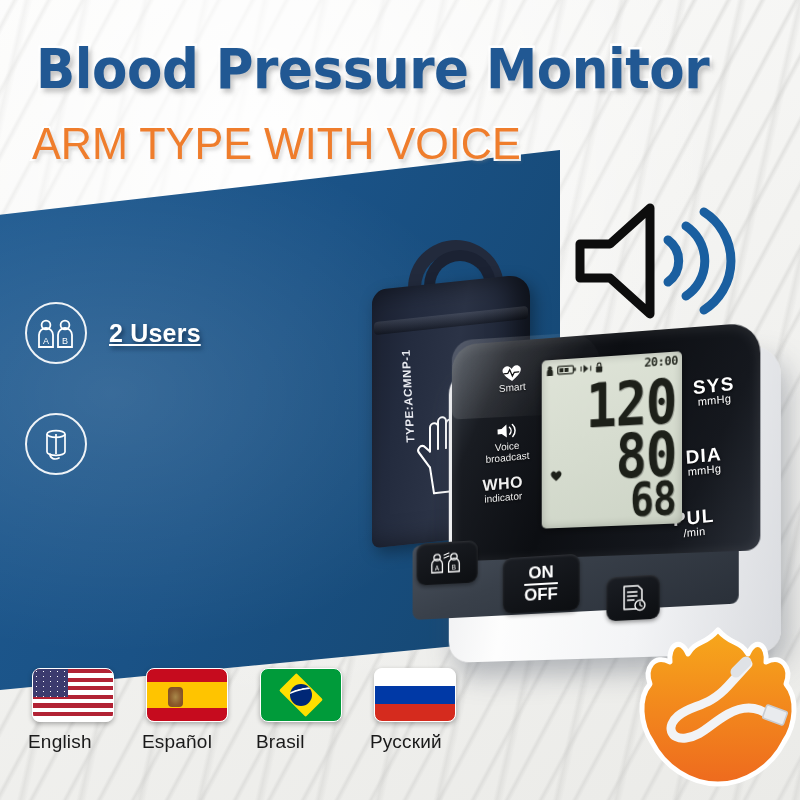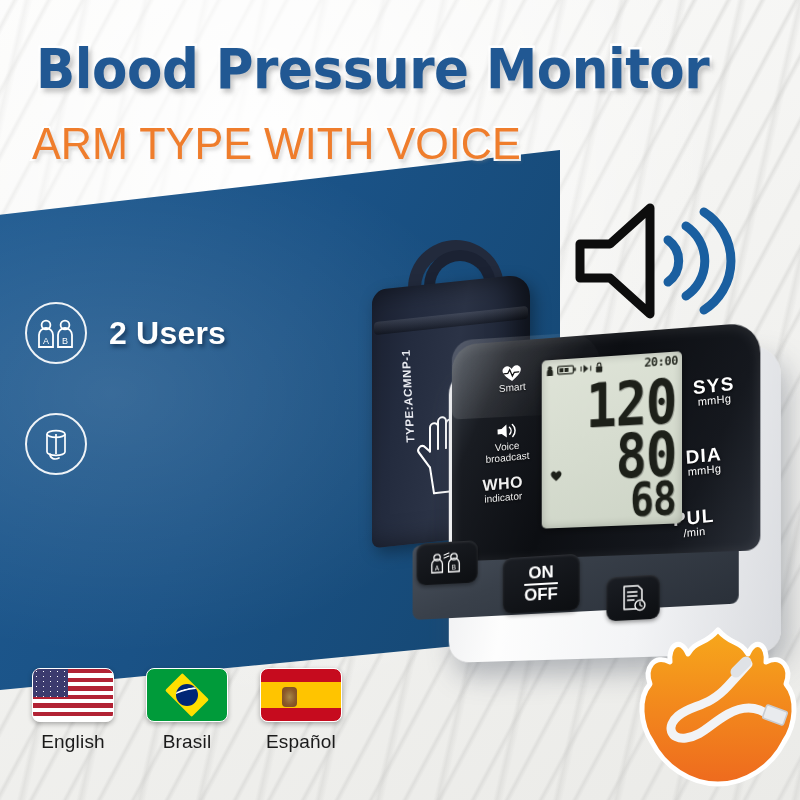--- a/index.html
+++ b/index.html
@@ -72,23 +72,24 @@
 
   
   .features { position:absolute; left:0; top:300px; width:420px; z-index:22; }
   .feature { position:relative; height:66px; margin-bottom:45px; display:flex; align-items:center; }
   .feat-circle {
     width:62px; height:62px; margin-left:25px; flex:0 0 62px;
     border:2.2px solid rgba(255,255,255,0.92); border-radius:50%;
     display:flex; align-items:center; justify-content:center;
   }
   .feat-label {
-    margin-left:22px; color:#ffffff; font-size:32px; font-weight:bold;
+    margin-left:22px; color:#ffffff; font-size:25px; font-weight:bold;
     letter-spacing:0.2px; white-space:nowrap;
     text-shadow:2px 3px 4px rgba(0,20,45,0.55);
+    text-decoration:underline;
   }
 
   
   .speaker-badge { position:absolute; left:568px; top:196px; z-index:24; }
 
   
   .cuff {
     position:absolute; left:372px; top:240px; width:158px; height:300px; z-index:10;
   }
   .cuff-body {
@@ -221,21 +222,21 @@
   .onoff-txt {
     color:#ffffff; font-size:17px; font-weight:bold; text-align:center; line-height:1.05;
   }
   .onoff-txt .rule { height:1.6px; background:#fff; margin:1px 0; }
 
   
   .flame-badge { position:absolute; left:636px; top:624px; z-index:26; }
 
   
   .flags { position:absolute; left:28px; top:668px; z-index:30; display:flex; gap:24px; }
-  .flag-item { width:90px; text-align:center; }
+  .flag-item { width:90px; text-align:left; }
   .flag-box {
     width:82px; height:54px; margin:0 auto; border-radius:8px; overflow:hidden;
     box-shadow:0 2px 5px rgba(0,0,0,0.30);
     border:1.5px solid #ffffff; position:relative; background:#fff;
   }
   .flag-name {
     margin-top:9px; font-size:19px; color:#1a1a1a; font-weight:normal;
     letter-spacing:0.2px;
   }
 
@@ -458,28 +459,32 @@
 <div class="flags">
 
   <div class="flag-item">
     <div class="flag-box fl-us">
       <div class="canton"></div>
     </div>
     <div class="flag-name">English</div>
   </div>
 
   <div class="flag-item">
+    <div class="flag-box fl-es">
+      <div class="crest"></div>
+    </div>
+    <div class="flag-name">Español</div>
+  </div>
+
+  <div class="flag-item">
     <div class="flag-box fl-br">
       <div class="rhomb"></div>
       <div class="globe"></div>
     </div>
     <div class="flag-name">Brasil</div>
   </div>
 
   <div class="flag-item">
-    <div class="flag-box fl-es">
-      <div class="crest"></div>
-    </div>
-    <div class="flag-name">Español</div>
-  </div>
-
+    <div class="flag-box fl-ru"></div>
+    <div class="flag-name">Русский</div>
+  </div>
 
 </div>
 
 </body></html>

